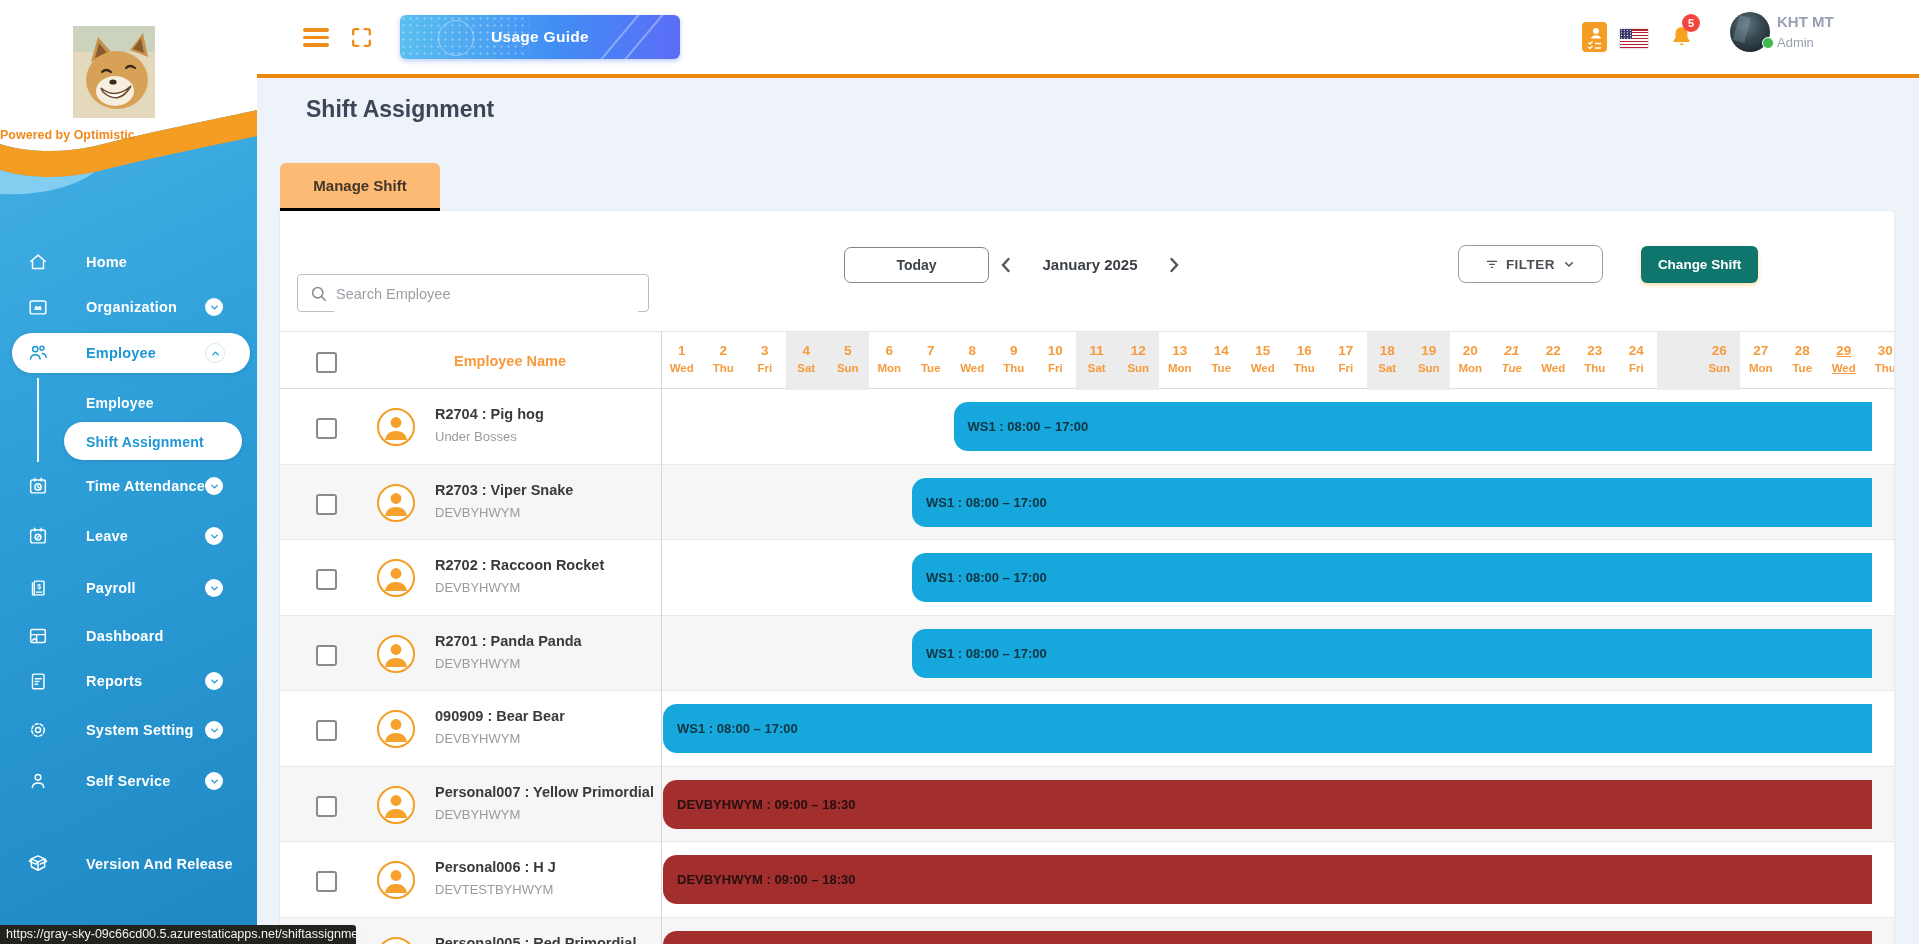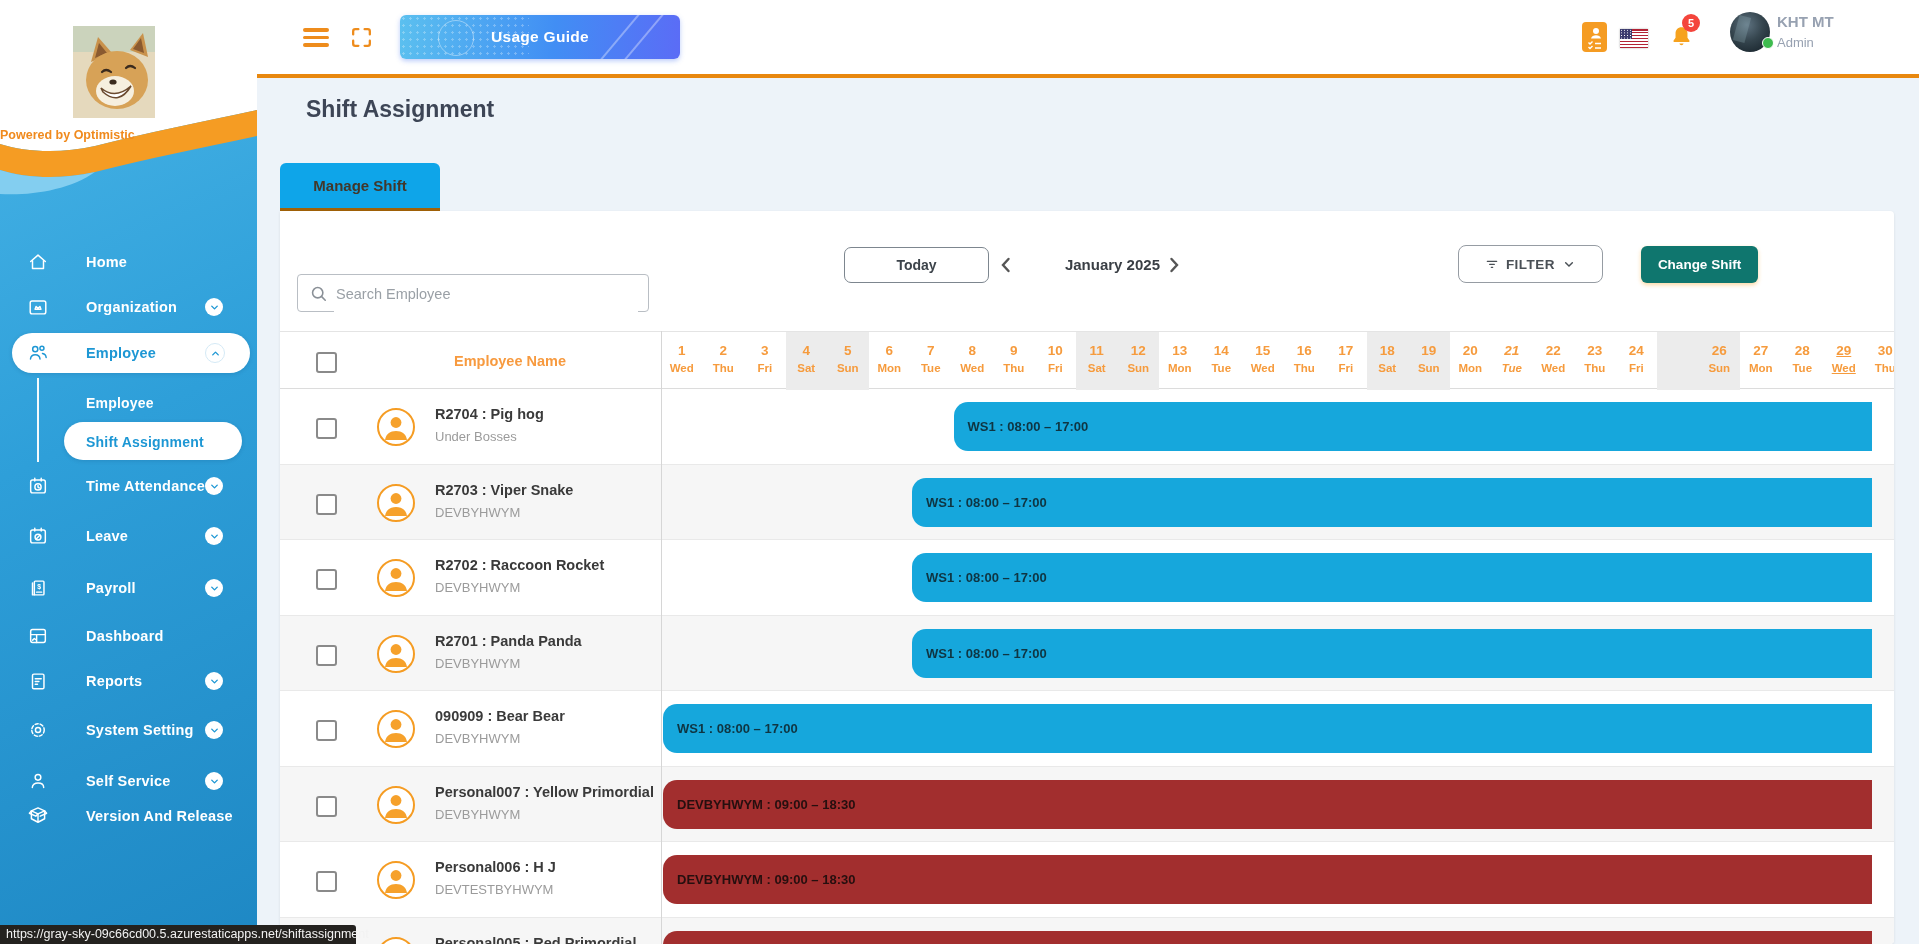--- a/index.html
+++ b/index.html
@@ -64,38 +64,38 @@
   .avatar .sheen{position:absolute;left:6px;top:4px;width:12px;height:26px;background:rgba(160,190,200,.25);
     transform:rotate(15deg);}
   .user-name{position:absolute;left:1520px;top:13px;font-size:15px;font-weight:700;color:#97A1B1;}
   .presence{position:absolute;left:1505px;top:37px;width:10px;height:10px;border-radius:50%;
     background:#3DBB4E;border:1.5px solid #fff;z-index:2;}
   .user-role{position:absolute;left:1520px;top:35px;font-size:13px;color:#97A1B1;}
 
   
   .main{position:absolute;left:257px;top:78px;width:1662px;height:866px;}
   .page-title{position:absolute;left:49px;top:18px;font-size:23px;font-weight:700;color:#3D4556;}
-  .tab{position:absolute;left:23px;top:85px;width:160px;height:45px;background:#0ea5e9;
-    border-radius:6px 6px 0 0;border-bottom:3px solid #a16207;cursor:pointer;
+  .tab{position:absolute;left:23px;top:85px;width:160px;height:45px;background:#fdba74;
+    border-radius:6px 6px 0 0;border-bottom:3px solid #000000;cursor:pointer;
     display:flex;align-items:center;justify-content:center;font-size:15px;font-weight:700;color:#42372A;}
   .card{position:absolute;left:23px;top:133px;width:1614px;height:733px;background:#fff;
     border-radius:0 4px 4px 4px;box-shadow:0 1px 3px rgba(0,0,0,.09);overflow:hidden;}
 
   
   .search{position:absolute;left:17px;top:35px;width:352px;height:38px;border:1px solid #B9BEC4;
     border-radius:4px;box-sizing:border-box;margin-top:28px;}
   .search svg{position:absolute;left:11px;top:9px;width:19px;height:19px;color:#8A9097;}
   .search input{position:absolute;left:36px;top:1px;width:300px;height:34px;border:0;outline:0;
     font-size:14.5px;color:#444;font-family:"Liberation Sans",sans-serif;}
   .search input::placeholder{color:#9AA0A6;}
   .btn-today{position:absolute;left:564px;top:36px;width:145px;height:36px;background:#fff;
     border:1.5px solid #7D868F;border-radius:7px;font-size:14px;font-weight:700;color:#3C434A;
     display:flex;align-items:center;justify-content:center;cursor:pointer;box-sizing:border-box;}
   .nav-chev{position:absolute;top:42px;width:24px;height:24px;color:#555;cursor:pointer;}
-  .month{position:absolute;left:740px;top:45px;width:140px;text-align:right;font-size:15px;
+  .month{position:absolute;left:740px;top:45px;width:140px;text-align:center;font-size:15px;
     font-weight:700;color:#3A3F45;}
   .btn-filter{position:absolute;left:1178px;top:34px;width:145px;height:38px;background:#fff;
     border:1px solid #969CA3;border-radius:8px;display:flex;align-items:center;justify-content:center;
     gap:6px;cursor:pointer;box-sizing:border-box;color:#4A5056;font-size:13.5px;font-weight:700;letter-spacing:.5px;}
   .btn-filter svg{width:16px;height:16px;}
   .btn-change{position:absolute;left:1361px;top:35px;width:117px;height:37px;background:#0f766e;
     border:none;border-radius:6px;color:#fff;font-size:13.5px;font-weight:700;cursor:pointer;
     box-shadow:0 2px 4px rgba(249,161,27,.4);font-family:"Liberation Sans",sans-serif;}
 
   
@@ -297,21 +297,21 @@
               <path d="M5.8 19c0-3.2 2.8-4.9 6.2-4.9s6.2 1.7 6.2 4.9"></path>
             </svg>
           </span>
           <span class="lbl">Self Service</span>
           <span class="chev">
             <svg viewBox="0 0 24 24" fill="none" stroke="#1D97D4" stroke-width="3" stroke-linecap="round" stroke-linejoin="round">
               <path d="M6 9l6 6 6-6"></path>
             </svg>
           </span>
         </div>
-        <div class="side-item" style="top: 796px;">
+        <div class="side-item" style="top: 844px;">
           <span class="micon">
             <svg viewBox="0 0 24 24" fill="none" stroke="currentColor" stroke-width="1.6" stroke-linecap="round" stroke-linejoin="round">
               <path d="M12 3.2 4.8 6.4 12 9.6l7.2-3.2z"></path>
               <path d="M4.8 6.4V15l7.2 3.8V9.6M19.2 6.4V15L12 18.8"></path>
               <path d="M4.8 6.4 2.6 9l7 3.2 2.4-2.6M19.2 6.4l2.2 2.6-7 3.2"></path>
             </svg>
           </span>
           <span class="lbl">Version And Release</span>
         </div>
       </div>

